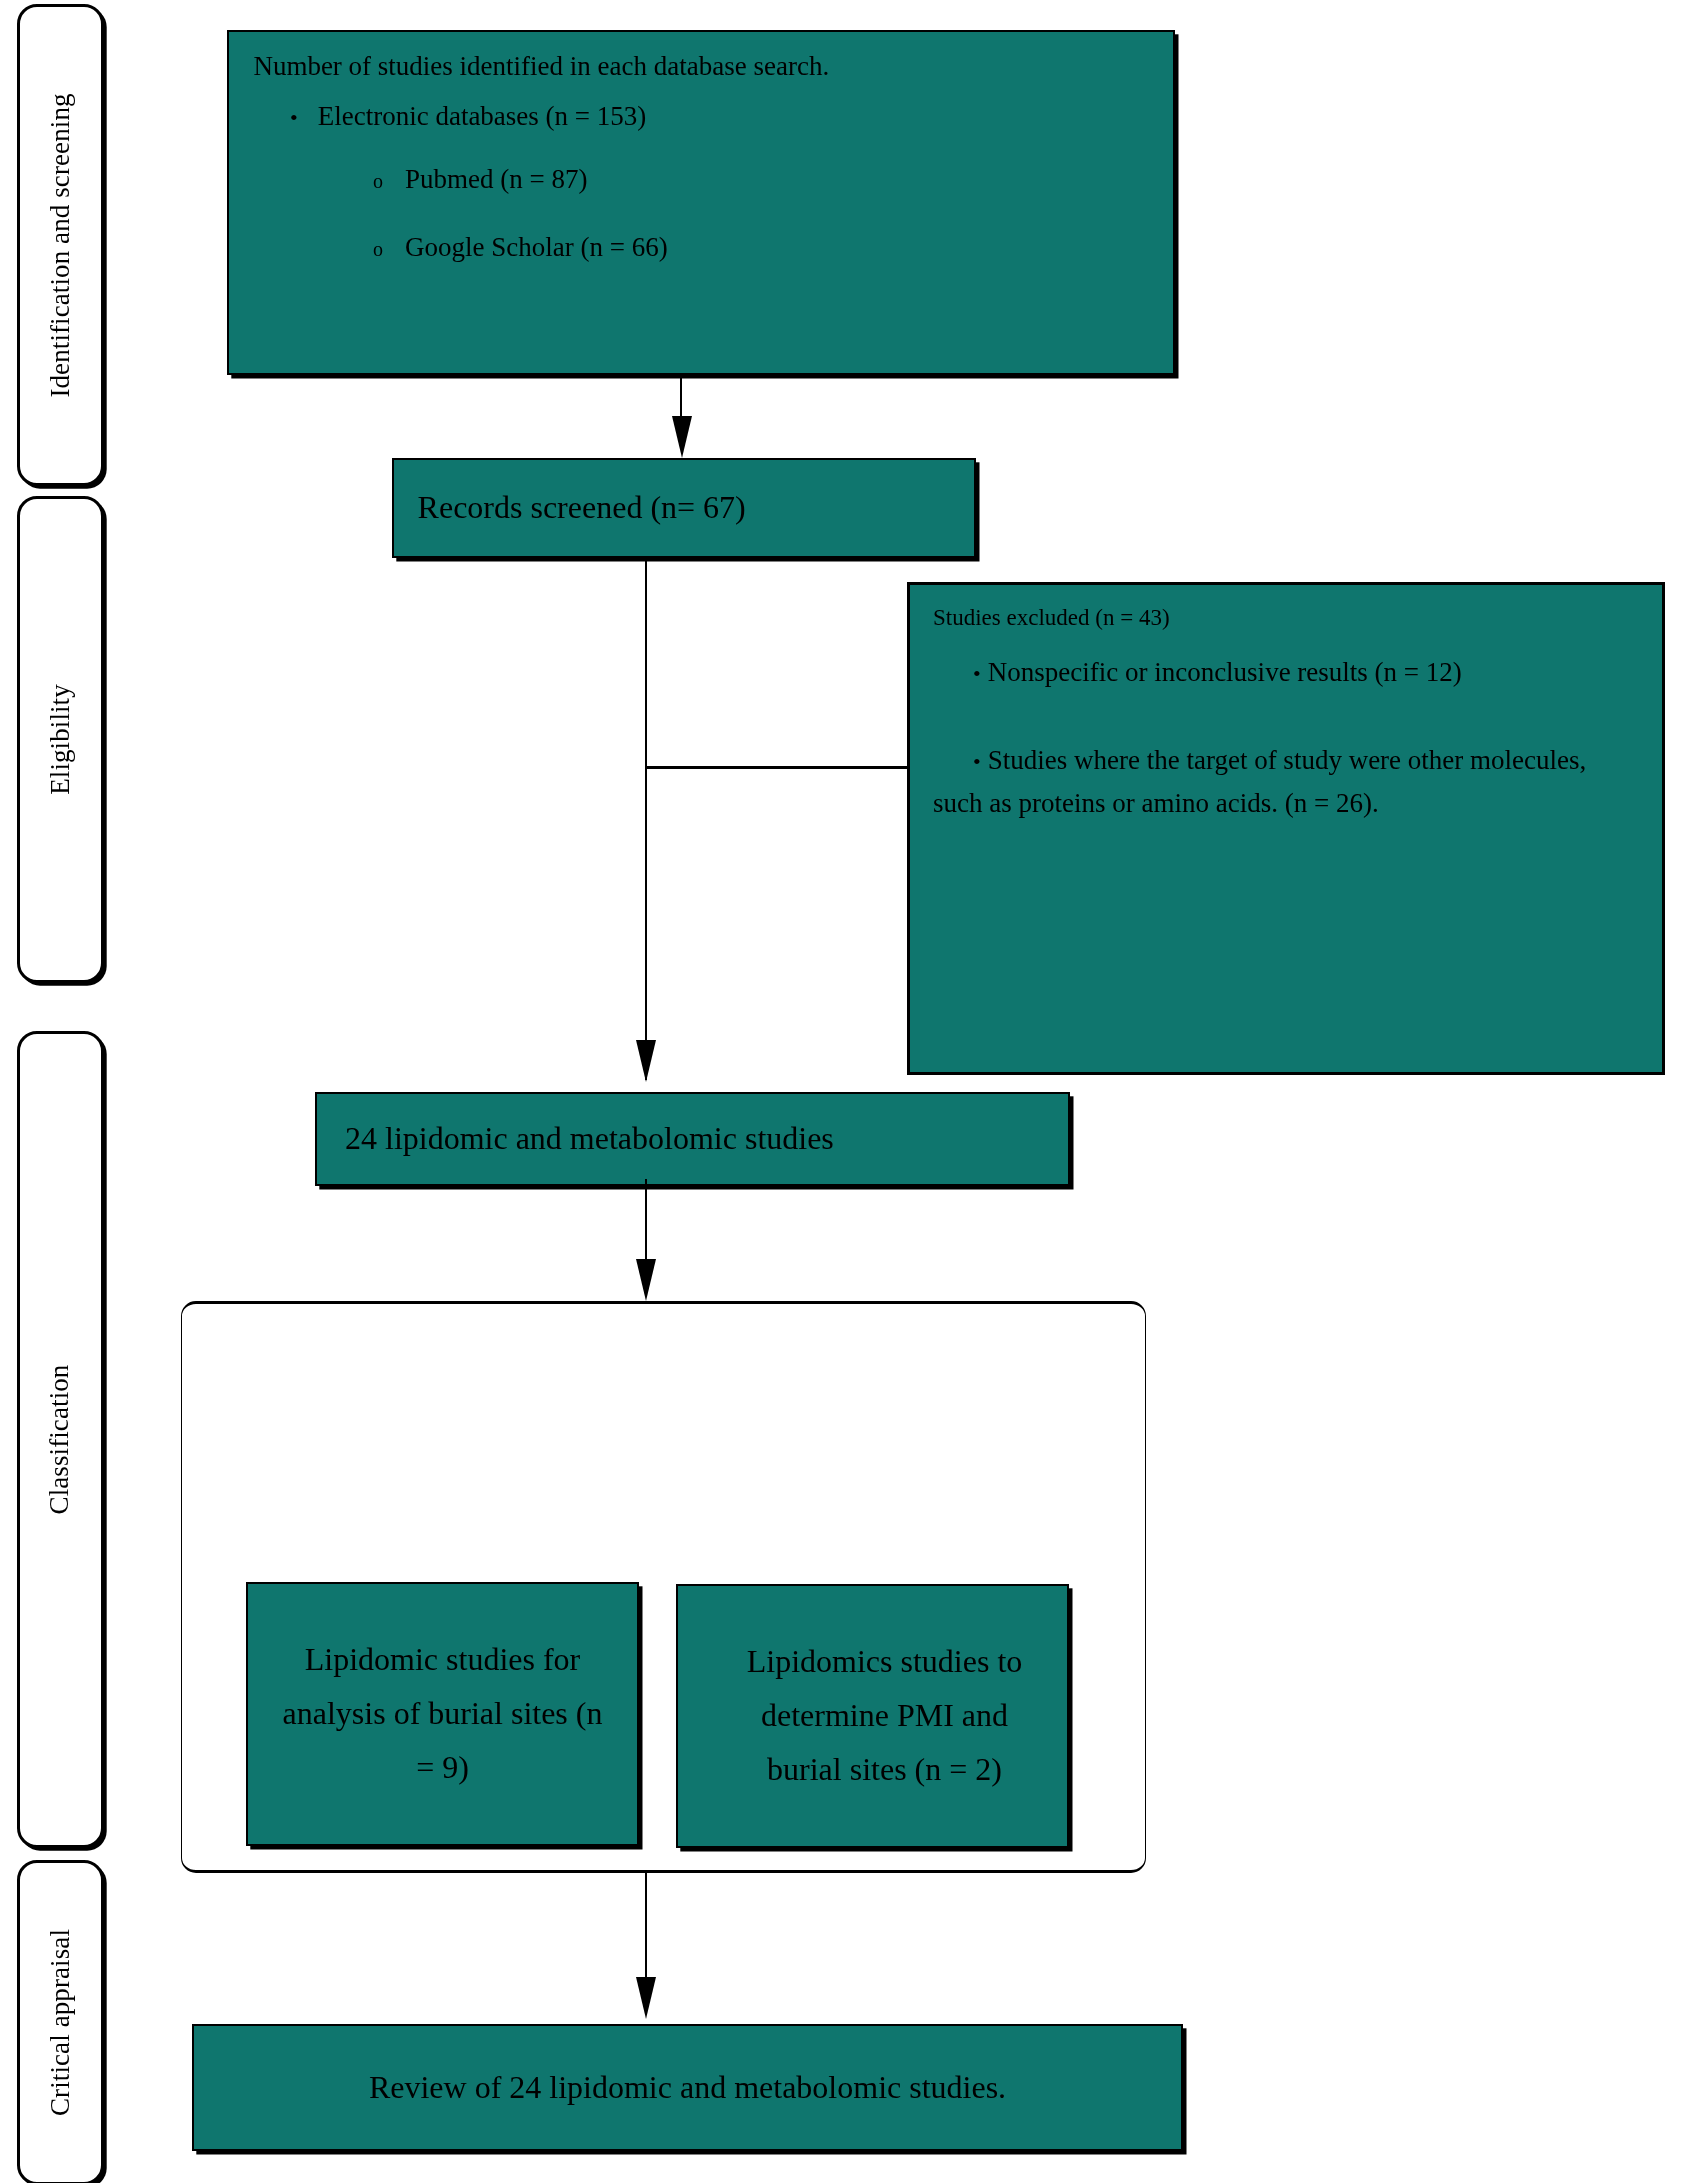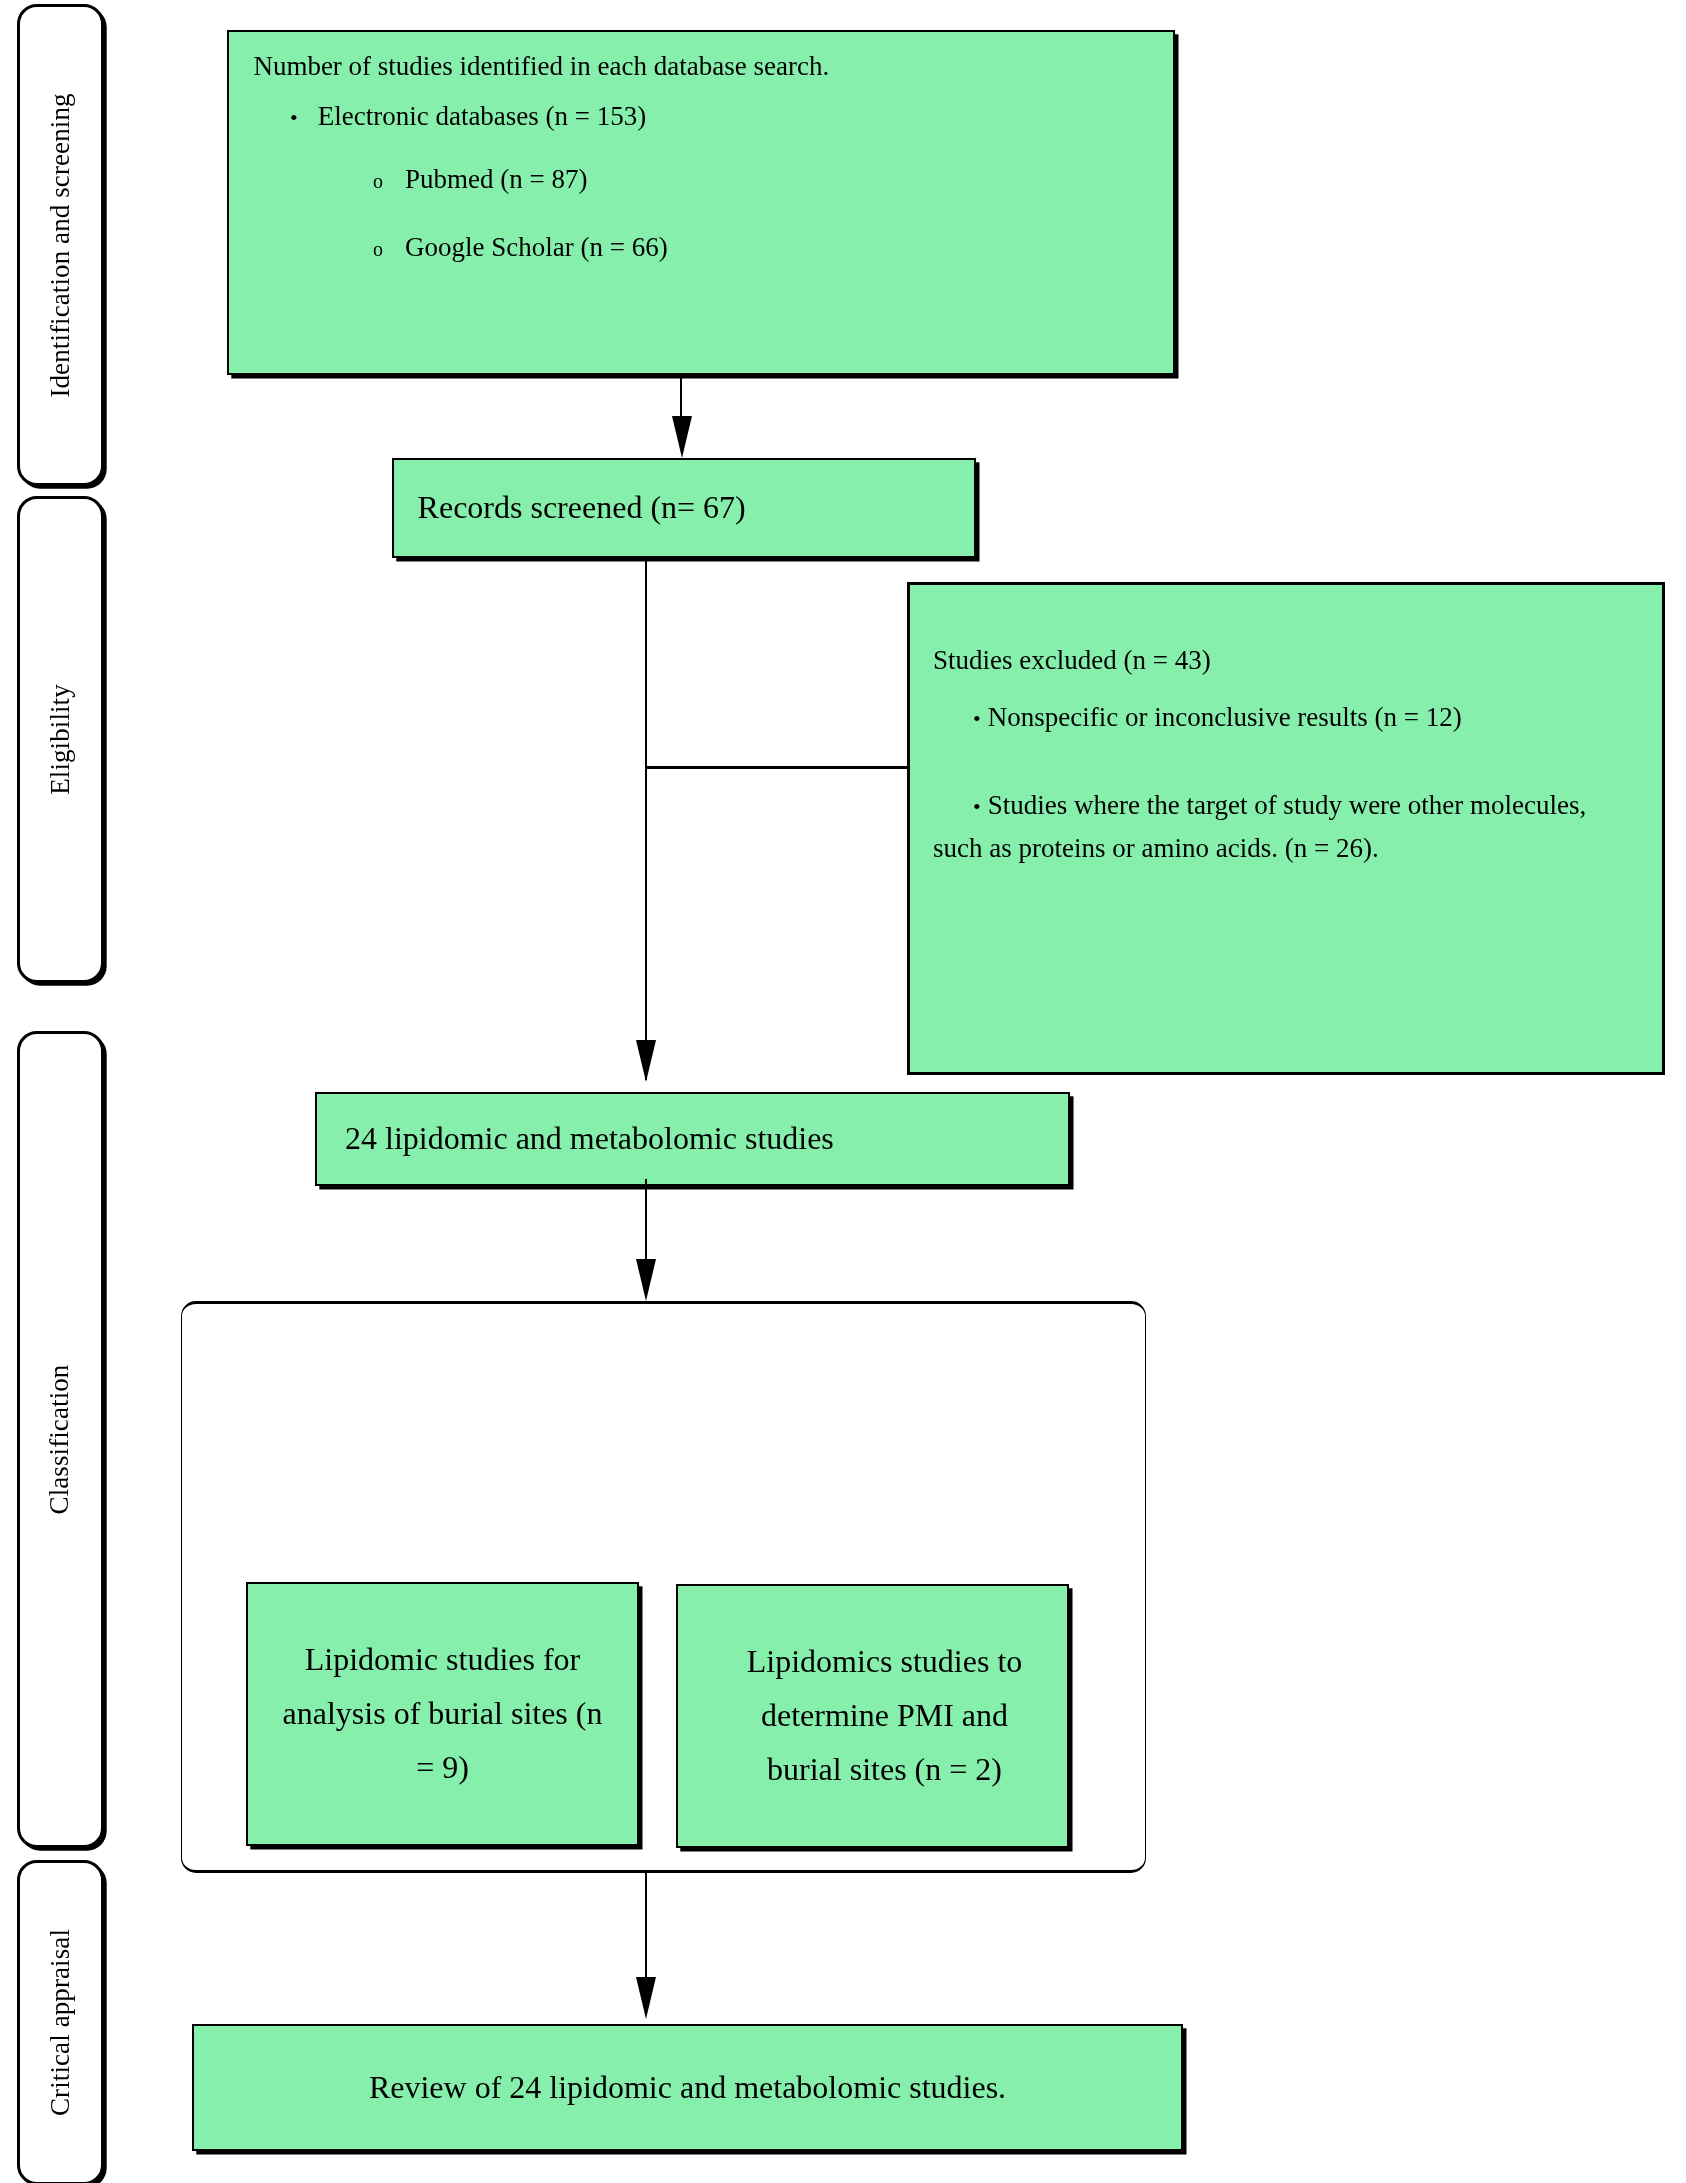--- a/index.html
+++ b/index.html
@@ -33,21 +33,21 @@
     font-size:27px;
     line-height:1;
     letter-spacing:0.1px;
   }
 
   
   .fbox{
     position:absolute;
     box-sizing:border-box;
     border:2.2px solid #000;
-    background:#86efac;
+    background:#0f766e;
     box-shadow:3.9px 3.9px 0 -0.4px #000;
   }
   .fbox .inner{
     position:absolute;
     inset:0;
     display:flex;
     flex-direction:column;
     justify-content:center;
     box-sizing:border-box;
   }
@@ -72,21 +72,21 @@
     font-size:27px;
     padding-left:131px;
     display:flex;
     gap:22px;
     align-items:baseline;
   }
   .dot-filled{ font-size:22px; line-height:1; }
   .dot-hollow{ font-size:20px; line-height:1; }
 
   
-  .exc-head{ font-size:27px;margin-top:40px; }
+  .exc-head{ font-size:23px; }
   .exc-para{ font-size:27px; line-height:1.62; }
   .exc-para .ind{ display:inline-block; width:40px; }
 
   .center{ text-align:center; }
 
   
   .vline{ position:absolute; background:#000; width:2.2px; }
   .hline{ position:absolute; background:#000; height:3.1px; }
   .arrowhead{
     position:absolute;

